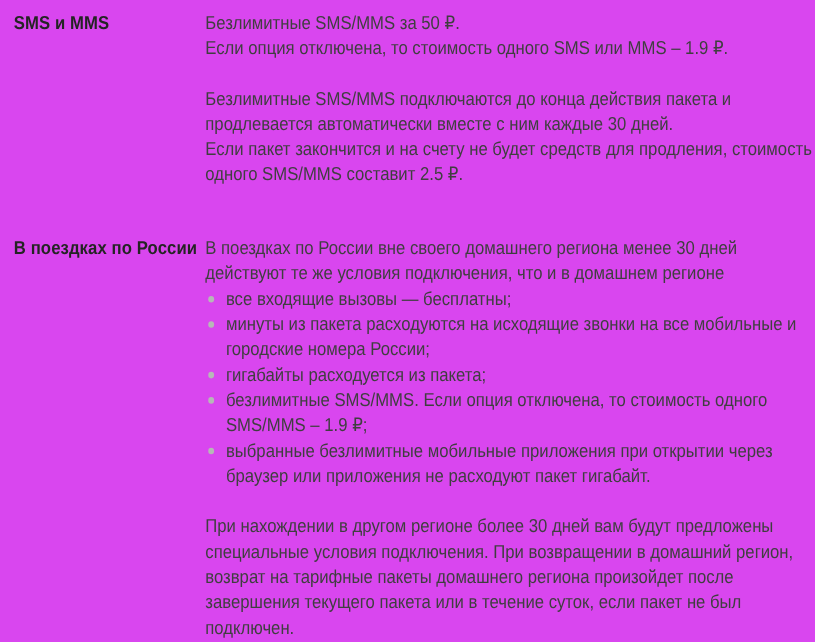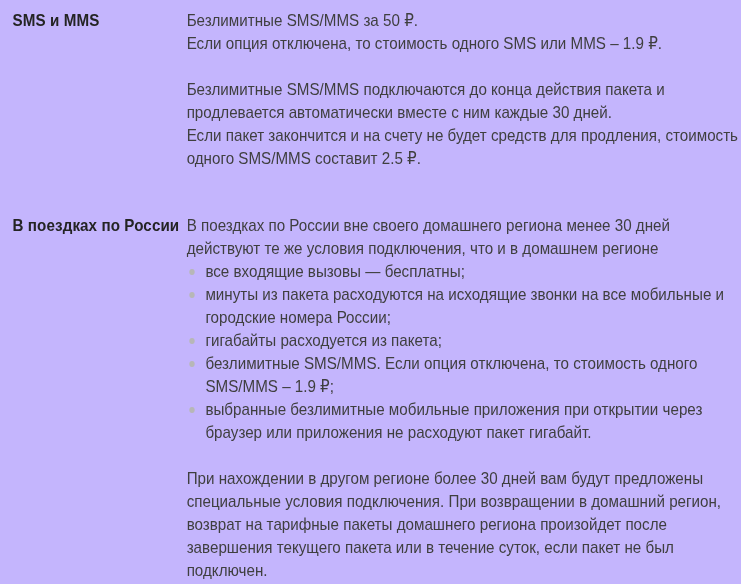--- a/index.html
+++ b/index.html
@@ -1,20 +1,20 @@
 <!DOCTYPE html>
 <html lang="ru"><head>
 <meta charset="utf-8">
 <style>
   html, body { margin: 0; padding: 0; }
   .page {
     position: relative;
     width: 741px;
     height: 584px;
-    background: #c4b5fd;
+    background: #d946ef;
     overflow: hidden;
   }
   
   .scale {
     width: 830px;
     transform: scaleX(0.893);
     transform-origin: 0 0;
     box-sizing: border-box;
     padding: 9px 0 0 14px;
     font-family: "Liberation Sans", "DejaVu Sans", sans-serif;

